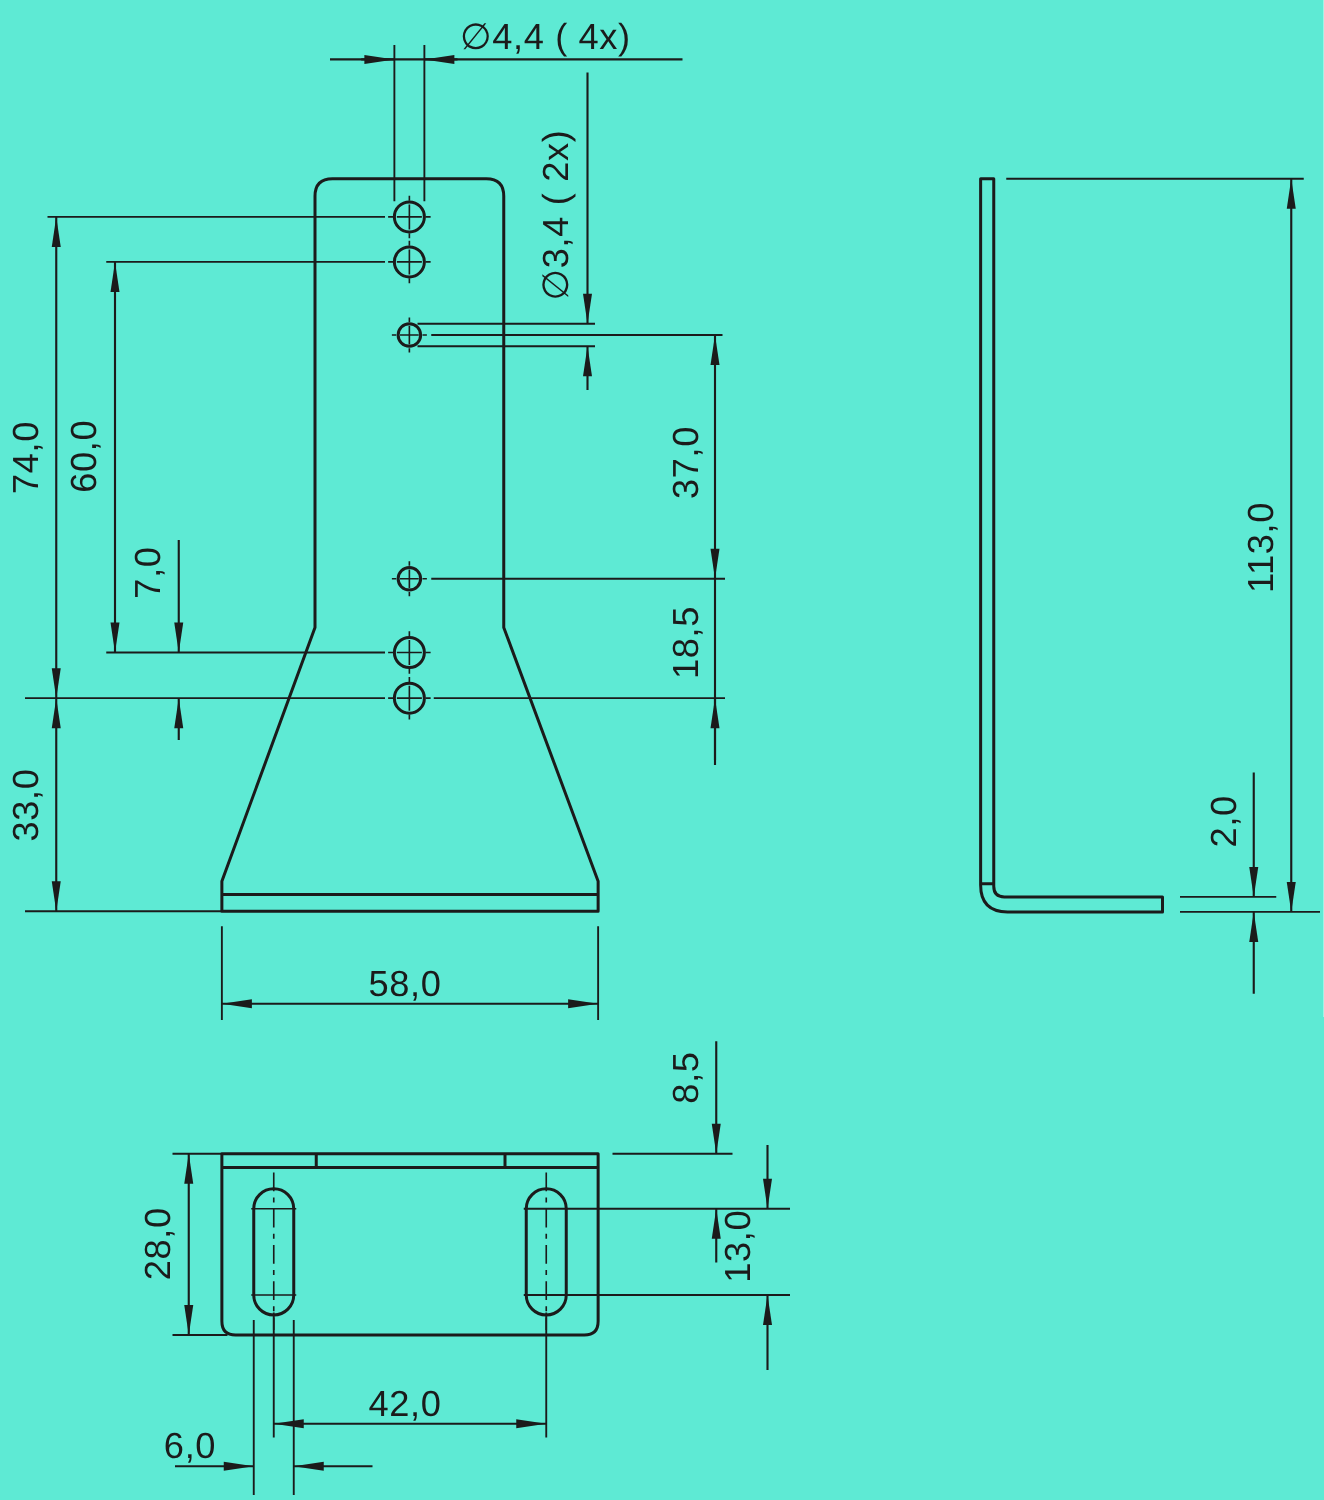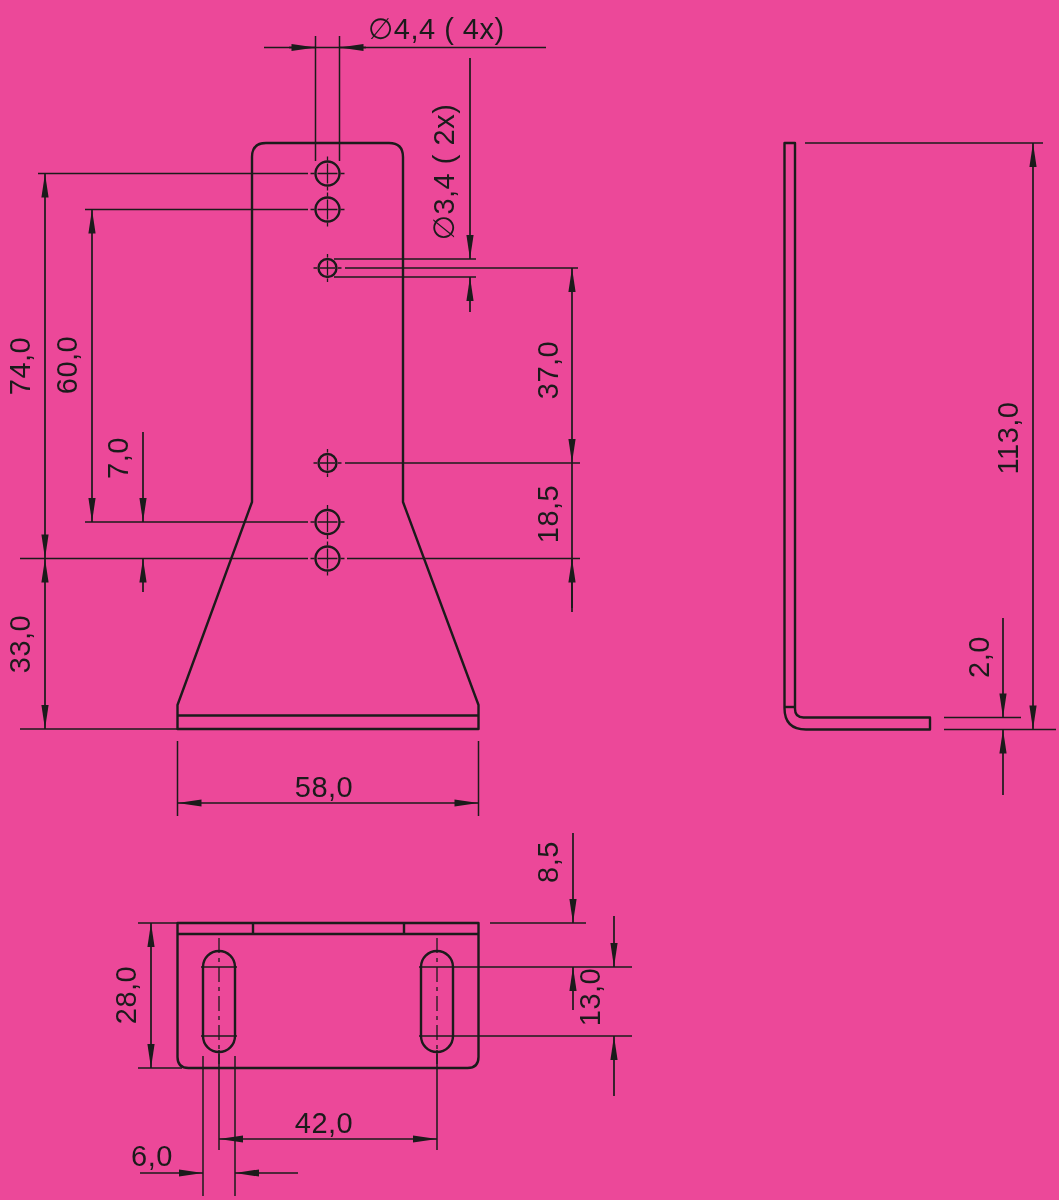--- a/index.html
+++ b/index.html
@@ -1,16 +1,16 @@
 <!DOCTYPE html>
 <html><head>
 <meta charset="utf-8">
 <style>
   html,body{margin:0;padding:0;background:#ffffff;}
-  #canvas{position:relative;width:1059px;height:1200px;background:#ec4899;overflow:hidden;
+  #canvas{position:relative;width:1059px;height:1200px;background:#5eead4;overflow:hidden;
           font-family:"Liberation Sans","DejaVu Sans",sans-serif;}
   svg{display:block}
   .ol{fill:none;stroke:#1b1b1b;stroke-width:2.4;stroke-linejoin:round;stroke-linecap:butt;}
   .dl{fill:none;stroke:#1b1b1b;stroke-width:1.7;}
   .xl{fill:none;stroke:#1b1b1b;stroke-width:1.5;}
   .cl{fill:none;stroke:#1b1b1b;stroke-width:1.3;}
   .lbl{fill:#1b1b1b;font-family:"Liberation Sans","DejaVu Sans",sans-serif;
        font-size:29px;letter-spacing:0.5px;}
 </style>
 </head>

